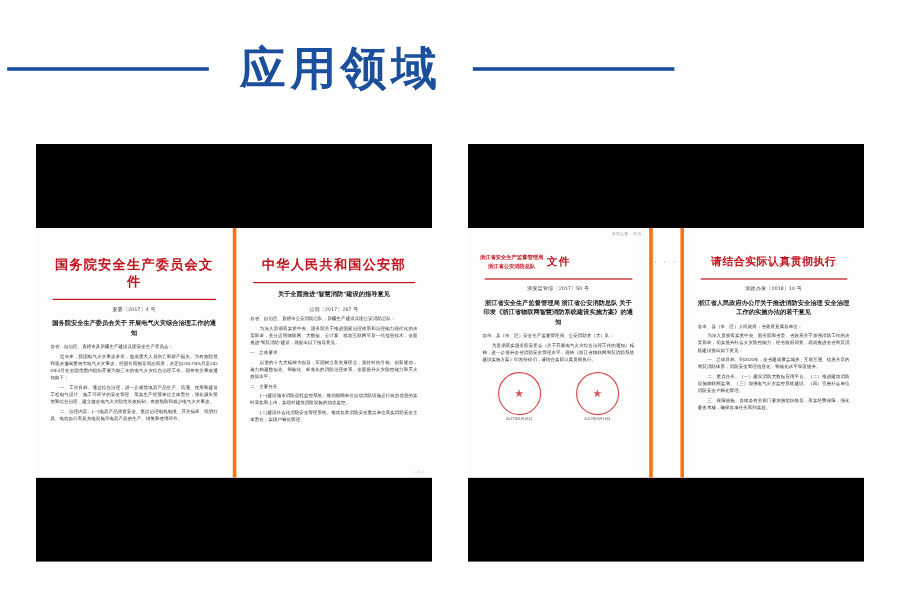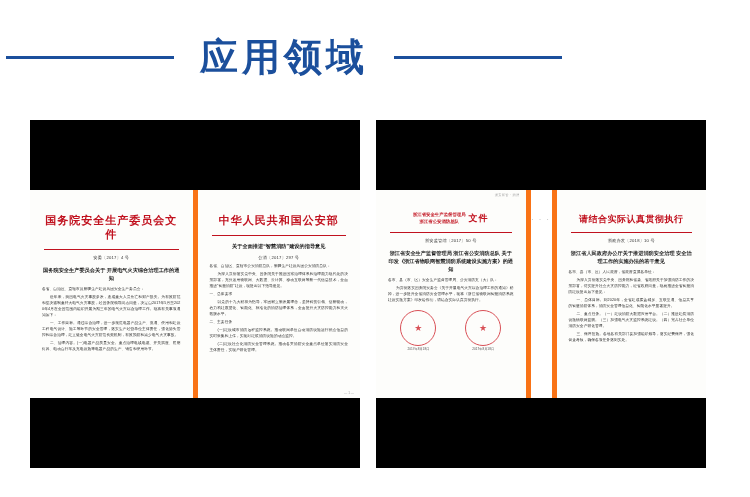--- a/index.html
+++ b/index.html
@@ -49,21 +49,21 @@
   .header-rule.right { margin-left: 4px; }
 
   
   .gallery {
     position: absolute;
     top: 120px;
     left: 30px;
     width: 690px;
     height: 348px;
     display: flex;
-    gap: 16px;
+    gap: 30px;
   }
   .doc-card {
     position: relative;
     width: 330px;
     height: 348px;
     background: #000000;
     overflow: hidden;
   }
   .doc-inner {
     position: absolute;
@@ -76,21 +76,21 @@
   }
   .doc-page {
     position: relative;
     flex: 1 1 0;
     background: #fdfdfb;
     overflow: hidden;
     padding: 8px 10px 6px 10px;
     box-sizing: border-box;
   }
   .doc-page + .doc-page {
-    border-left: 5px solid #f97316;
+    border-left: 3px solid #f97316;
   }
 
   
   .doc-corner {
     position: absolute;
     top: 3px;
     right: 6px;
     font-size: 3.2px;
     color: #9a9a9a;
     letter-spacing: .3px;
@@ -186,21 +186,20 @@
   .org-line {
     font-size: 4.4px;
     line-height: 1.5;
     color: #c1121f;
     font-weight: bold;
     text-align: center;
   }
   .doc-head-3 {
     display: flex;
     align-items: center;
-    justify-content: center;
     gap: 3px;
     margin-top: 14px;
   }
   .doc-head-3 .orgs { text-align: center; }
   .doc-head-3 .wenjian {
     font-size: 9px;
     color: #c1121f;
     font-weight: bold;
     letter-spacing: 1px;
   }

